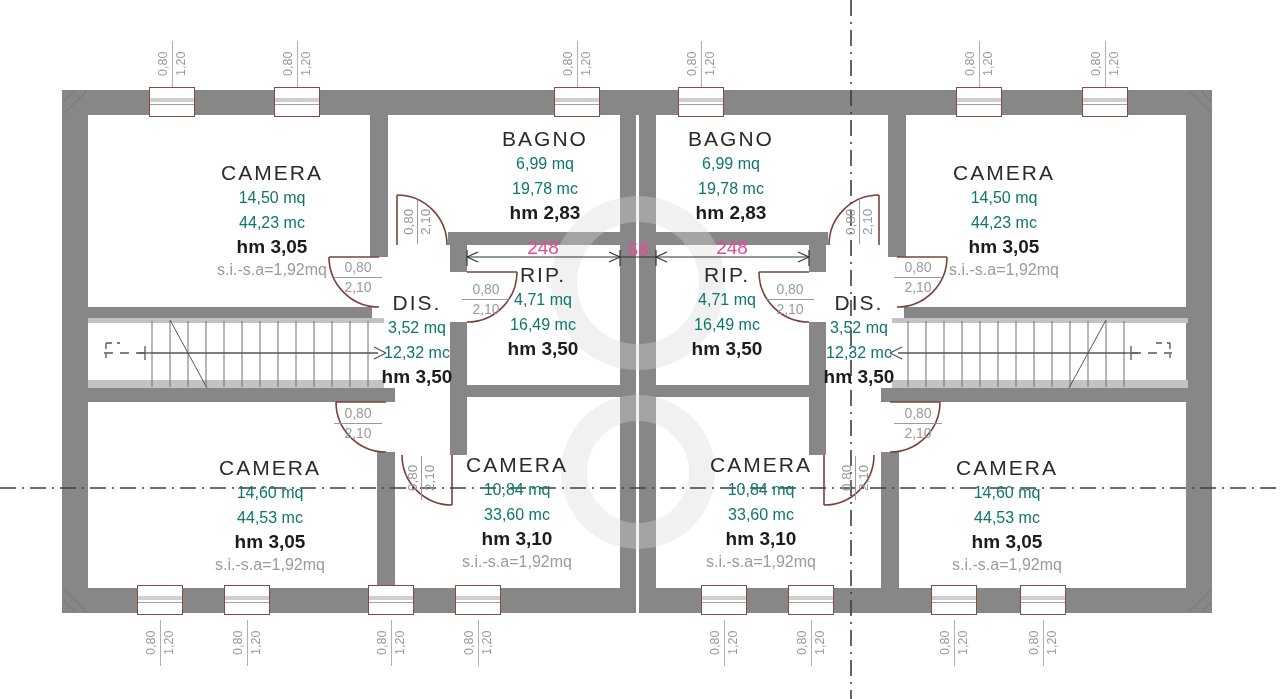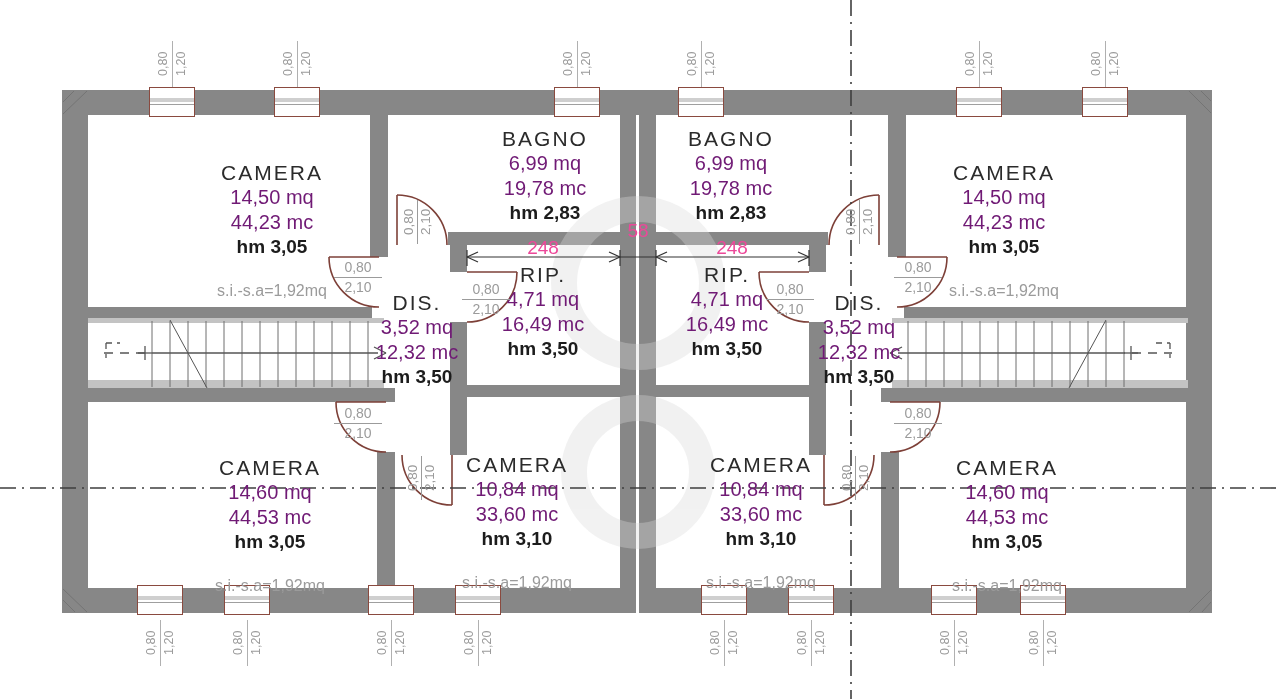--- a/index.html
+++ b/index.html
@@ -10,23 +10,23 @@
   .wgap{position:absolute;background:#ffffff;z-index:1;}
   
   .win{position:absolute;background:#ffffff;border:1px solid #8a4a3f;z-index:2;box-sizing:border-box;}
   .win::before{content:'';position:absolute;left:0;right:0;top:10px;height:4px;background:#cfcfcf;}
   .win::after{content:'';position:absolute;left:0;right:0;top:16px;height:1px;background:#9f9f9f;}
   
   .lines{position:absolute;left:0;top:0;z-index:3;pointer-events:none;}
   
   .room{position:absolute;text-align:center;z-index:4;}
   .rname{font-size:21px;color:#2b2b2b;letter-spacing:2px;line-height:25px;}
-  .rval{font-size:20px;color:#701a75;line-height:25px;}
+  .rval{font-size:16px;color:#0f766e;line-height:25px;}
   .rhm{font-size:19px;font-weight:bold;color:#1c1c1c;line-height:24px;}
-  .rextra{font-size:16px;color:#9b9b9b;line-height:21px;margin-top:21px;}
+  .rextra{font-size:16px;color:#9b9b9b;line-height:21px;}
   
   .wlab{position:absolute;width:36px;height:46px;display:flex;z-index:4;}
   .wlab::after{content:'';position:absolute;left:50%;top:0;bottom:0;width:1px;background:#b0b0b0;}
   .wlab span{flex:1;display:flex;align-items:center;justify-content:center;
              writing-mode:vertical-rl;transform:rotate(180deg);
              font-size:12.5px;color:#9b9b9b;white-space:nowrap;}
   .dlab-v{position:absolute;width:34px;height:52px;display:flex;z-index:4;}
   .dlab-v::after{content:'';position:absolute;left:50%;top:4px;bottom:4px;width:1px;background:#9b9b9b;}
   .dlab-v span{flex:1;display:flex;align-items:center;justify-content:center;
              writing-mode:vertical-rl;transform:rotate(180deg);
@@ -291,21 +291,21 @@
   </div>
   <div class="room" style="left:897px;top:455px;width:220px">
     <div class="rname">CAMERA</div>
     <div class="rval">14,60 mq</div>
     <div class="rval">44,53 mc</div>
     <div class="rhm">hm 3,05</div>
     <div class="rextra">s.i.-s.a=1,92mq</div>
   </div>
 
   <div class="dimtext" style="left:543px;top:237px">248</div>
-  <div class="dimtext" style="left:638px;top:220px">58</div>
+  <div class="dimtext" style="left:638px;top:239px">58</div>
   <div class="dimtext" style="left:732px;top:237px">248</div>
 
   <div id="built">
       <div class="win" style="left:149px;top:87px;width:46px;height:30px"></div>
       <div class="wlab" style="left:154px;top:41px">
         <span>0,80</span>
         <span>1,20</span>
       </div>
       <div class="win" style="left:274px;top:87px;width:46px;height:30px"></div>
       <div class="wlab" style="left:279px;top:41px">

